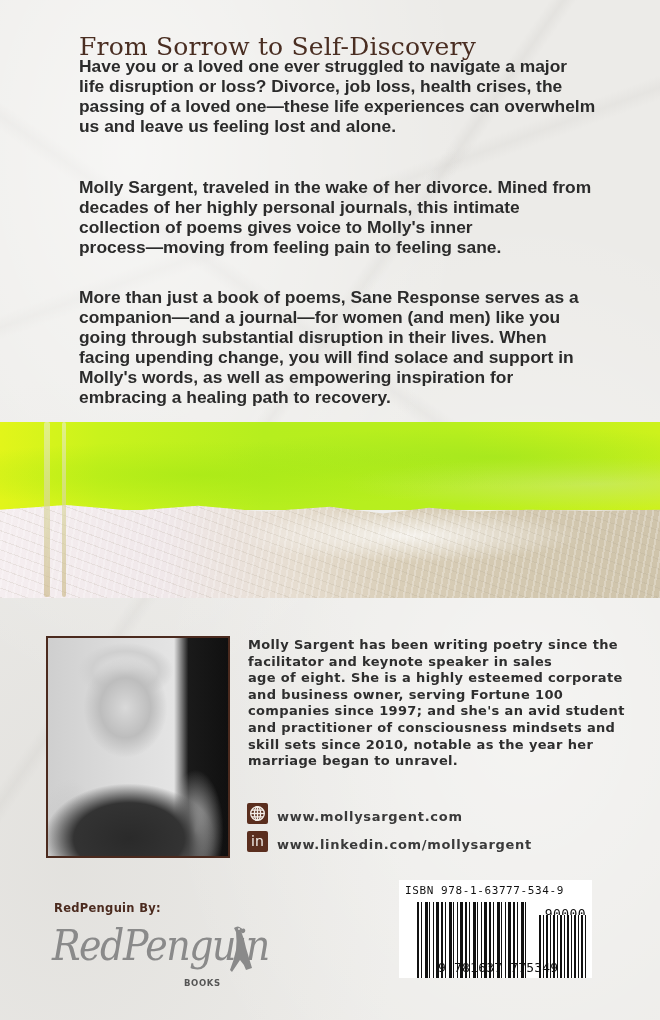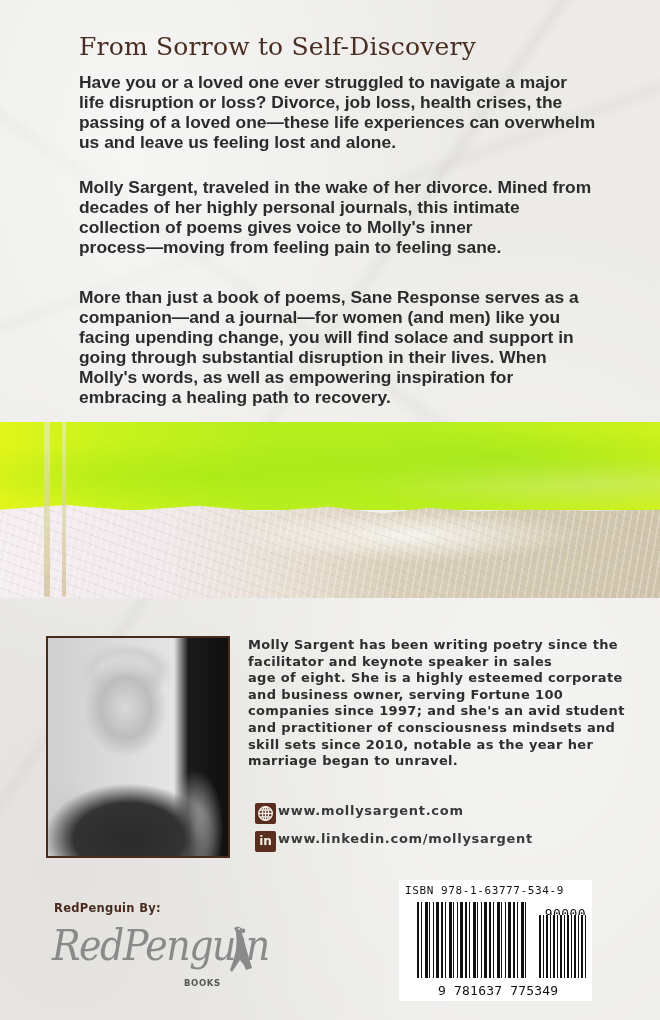--- a/index.html
+++ b/index.html
@@ -45,21 +45,21 @@
       left: 79px;
       width: 540px;
       margin: 0;
       font-family: "Liberation Sans", sans-serif;
       font-weight: bold;
       font-size: 17.4px;
       line-height: 20px;
       color: #2b2b2b;
     }
     .blurb .line { display: block; white-space: nowrap; }
-    .blurb-1 { top: 72px; }
+    .blurb-1 { top: 56px; }
     .blurb-2 { top: 177px; }
     .blurb-3 { top: 287px; }
 
     .paint-band {
       position: absolute;
       left: 0;
       top: 422px;
       width: 660px;
       height: 176px;
       overflow: hidden;
@@ -127,43 +127,42 @@
       letter-spacing: 0.35px;
       color: #2e2e2e;
     }
     .bio .line { display: block; white-space: nowrap; }
 
     .link-row {
       position: absolute;
       left: 247px;
       height: 21px;
       display: flex;
-      align-items: flex-start;
-      gap: 2px;
+      align-items: flex-end;
+      gap: 9px;
       text-decoration: none;
       cursor: pointer;
-      margin-left: 8px;
     }
     .link-row.website { top: 803px; }
     .link-row.linkedin { top: 831px; }
     .link-icon {
       width: 21px;
       height: 21px;
       background: #5a2e1e;
       border-radius: 2px;
       display: flex;
       align-items: center;
       justify-content: center;
       flex: none;
     }
     .link-icon.in-icon {
       font-family: "DejaVu Sans", sans-serif;
-      font-weight: bold;
+      font-weight: normal;
       color: #f4efe9;
-      font-size: 12px;
+      font-size: 14px;
       line-height: 21px;
     }
     .link-text {
       font-family: "DejaVu Sans", sans-serif;
       font-weight: bold;
       font-size: 13px;
       letter-spacing: 0.7px;
       color: #3a3a3a;
       white-space: nowrap;
     }
@@ -214,21 +213,21 @@
       top: 4px;
       width: 26px;
       height: 52px;
     }
 
     .barcode-box {
       position: absolute;
       left: 399px;
       top: 880px;
       width: 193px;
-      height: 121px;
+      height: 98px;
       background: #ffffff;
     }
     .isbn-label {
       position: absolute;
       left: 6px;
       top: 4px;
       font-family: "DejaVu Sans Mono", monospace;
       font-size: 11px;
       letter-spacing: 0.6px;
       color: #111;
@@ -293,22 +292,22 @@
 <p class="blurb blurb-2">
   <span class="line">Molly Sargent, traveled in the wake of her divorce. Mined from</span>
   <span class="line">decades of her highly personal journals, this intimate</span>
   <span class="line">collection of poems gives voice to Molly's inner</span>
   <span class="line">process—moving from feeling pain to feeling sane.</span>
 </p>
 
 <p class="blurb blurb-3">
   <span class="line">More than just a book of poems, Sane Response serves as a</span>
   <span class="line">companion—and a journal—for women (and men) like you</span>
+  <span class="line">going through substantial disruption in their lives. When</span>
   <span class="line">facing upending change, you will find solace and support in</span>
-  <span class="line">going through substantial disruption in their lives. When</span>
   <span class="line">Molly's words, as well as empowering inspiration for</span>
   <span class="line">embracing a healing path to recovery.</span>
 </p>
 
 <div class="paint-band">
   <div class="paint-green"></div>
   <div class="paint-silver"></div>
   <div class="paint-drip" style="left:44px;"></div>
   <div class="paint-drip" style="left:62px; width:4px;"></div>
 </div>

